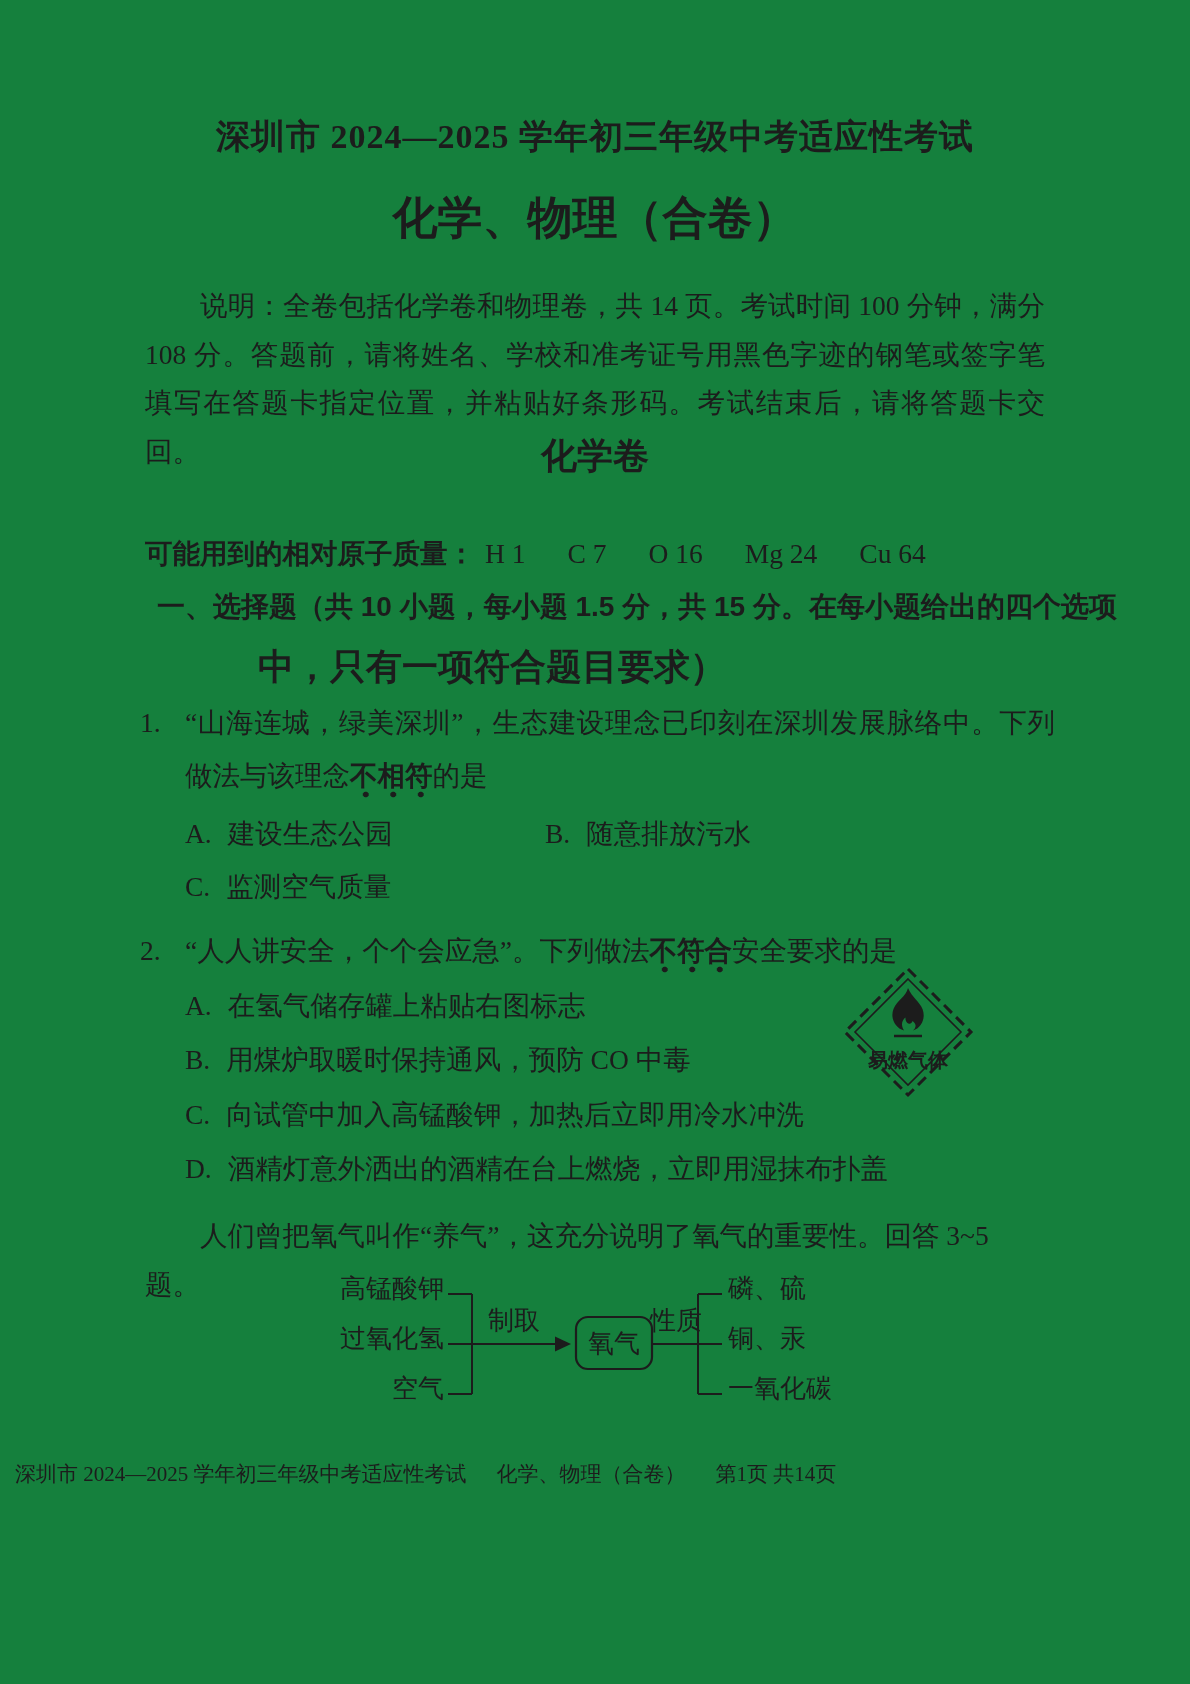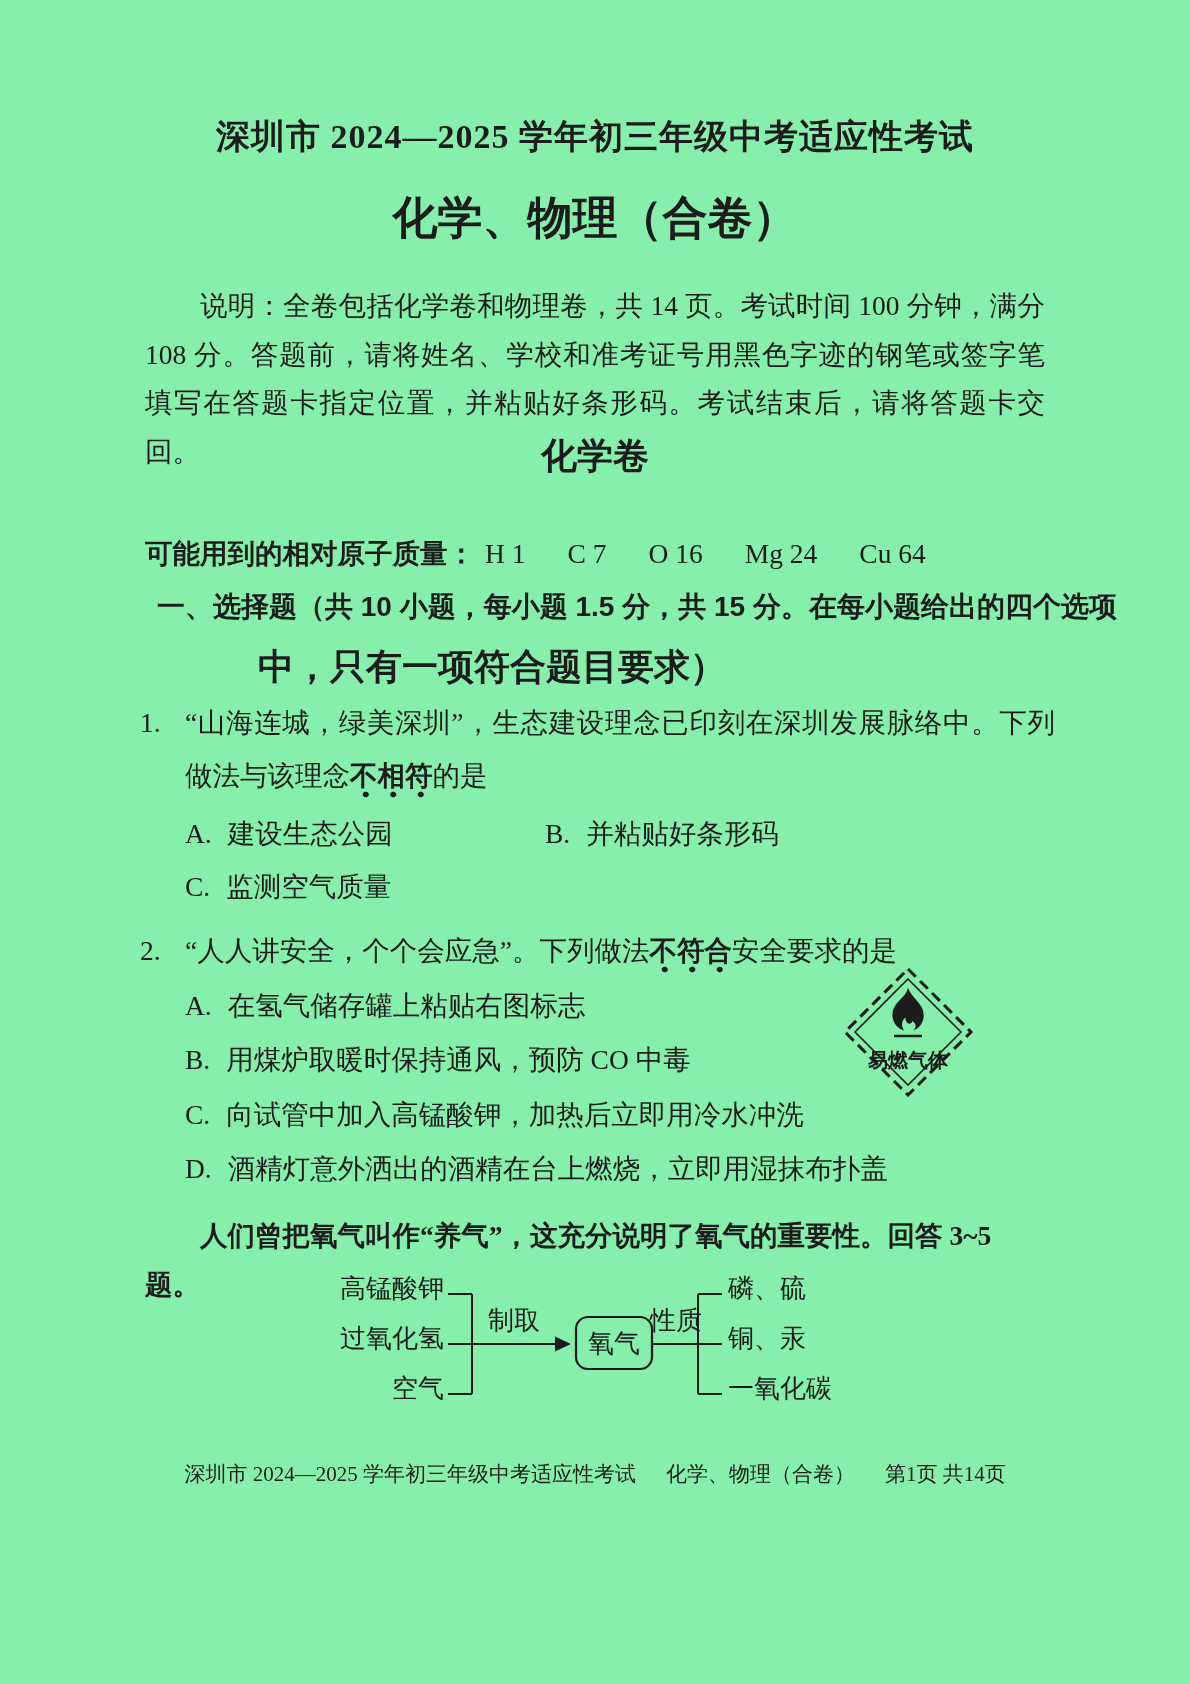--- a/index.html
+++ b/index.html
@@ -1,19 +1,19 @@
 <!DOCTYPE html>
 <html><head>
 <meta charset="utf-8">
 <style>
   html,body{margin:0;padding:0;background:#ffffff;}
   .page{
     position:relative;
     width:1190px;height:1684px;
-    background:#86efac;
+    background:#15803d;
     color:#1c1c1c;
     font-family:"Liberation Serif","DejaVu Serif",serif;
     overflow:hidden;
   }
   .doc-title{
     position:absolute;top:114px;left:0;width:100%;
     text-align:center;font-size:34px;font-weight:700;letter-spacing:1px;
   }
   .doc-subtitle{
     position:absolute;top:188px;left:0;width:100%;
@@ -65,28 +65,28 @@
   .opt-label{margin-right:16px;}
   .opt-line{padding-left:45px;}
   .badge{position:absolute;left:842px;top:966px;width:132px;height:132px;}
   .badge svg{display:block;}
   .badge text{
     font-family:"Liberation Sans","DejaVu Sans",sans-serif;
     font-weight:700;font-size:20px;fill:#1c1c1c;
   }
   .oxy-intro{
     position:absolute;top:1211px;left:145px;width:905px;margin:0;
-    font-size:27.5px;line-height:49px;text-indent:55px;font-weight:bold;
+    font-size:27.5px;line-height:49px;text-indent:55px;
   }
   .diagram{position:absolute;left:338px;top:1262px;width:500px;height:150px;}
   .diagram text{font-size:26px;fill:#1c1c1c;font-family:"Liberation Serif","DejaVu Serif",serif;}
   .diagram .stroke{stroke:#1c1c1c;stroke-width:2;fill:none;}
   .footer{
     position:absolute;top:1460px;left:0;width:100%;
-    text-align:center;font-size:21px;white-space:nowrap;
+    font-size:21px;white-space:nowrap;
   }
   .footer .f-part{margin:0 15px;}
 </style>
 </head>
 <body>
 
 <div class="page">
 
   <div class="doc-title">深圳市 2024—2025 学年初三年级中考适应性考试</div>
 
@@ -101,21 +101,21 @@
   </div>
 
   <div class="sec-line1 hei">一、选择题（共 10 小题，每小题 1.5 分，共 15 分。在每小题给出的四个选项</div>
   <div class="sec-line2 hei">中，只有一项符合题目要求）</div>
 
   <div class="question q1">
     <span class="qnum">1.</span>
     <div class="qbody"><span>“山海连城，绿美深圳”，生态建设理念已印刻在深圳发展脉络中。下列做法与该理念</span><span class="emph">不相符</span><span>的是</span></div>
     <div class="opts-grid">
       <div class="opt"><span class="opt-label">A.</span><span>建设生态公园</span></div>
-      <div class="opt"><span class="opt-label">B.</span><span>并粘贴好条形码</span></div>
+      <div class="opt"><span class="opt-label">B.</span><span>随意排放污水</span></div>
       <div class="opt"><span class="opt-label">C.</span><span>监测空气质量</span></div>
     </div>
   </div>
 
   <div class="question q2">
     <span class="qnum">2.</span>
     <div class="qbody"><span>“人人讲安全，个个会应急”。下列做法</span><span class="emph">不符合</span><span>安全要求的是</span></div>
     <div class="opt-line"><span class="opt-label">A.</span><span>在氢气储存罐上粘贴右图标志</span></div>
     <div class="opt-line"><span class="opt-label">B.</span><span>用煤炉取暖时保持通风，预防 CO 中毒</span></div>
     <div class="opt-line"><span class="opt-label">C.</span><span>向试管中加入高锰酸钾，加热后立即用冷水冲洗</span></div>

